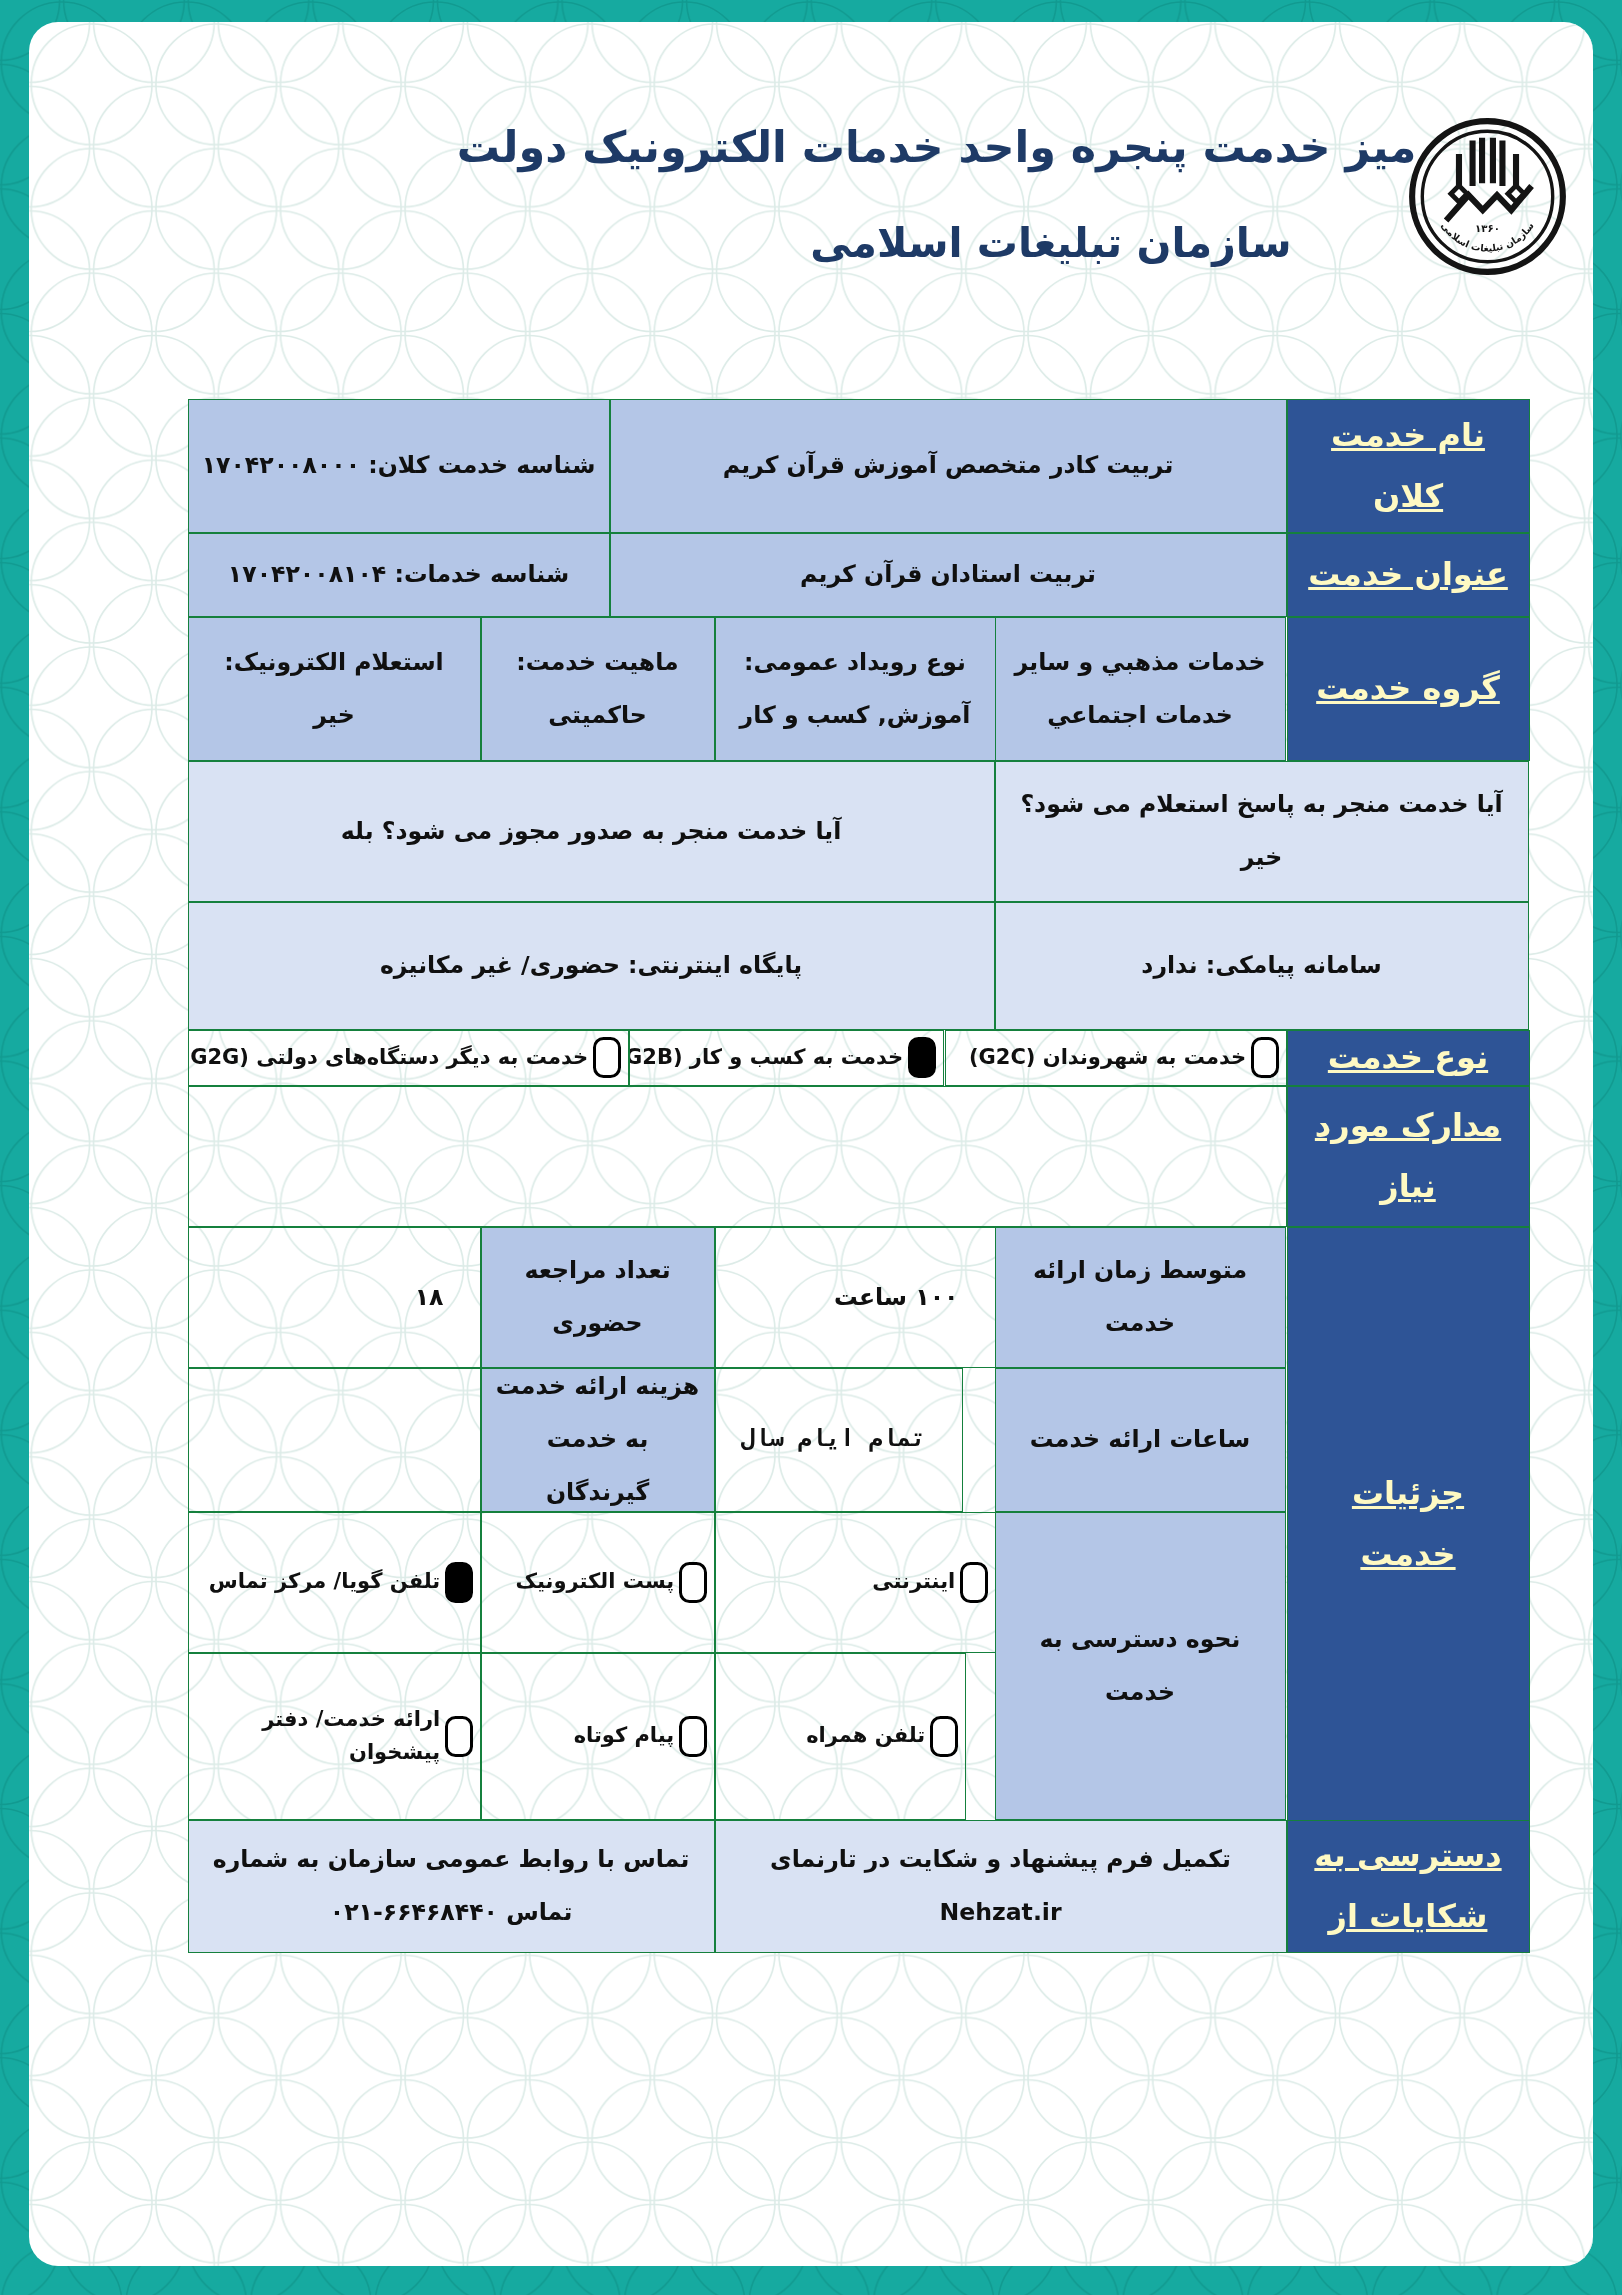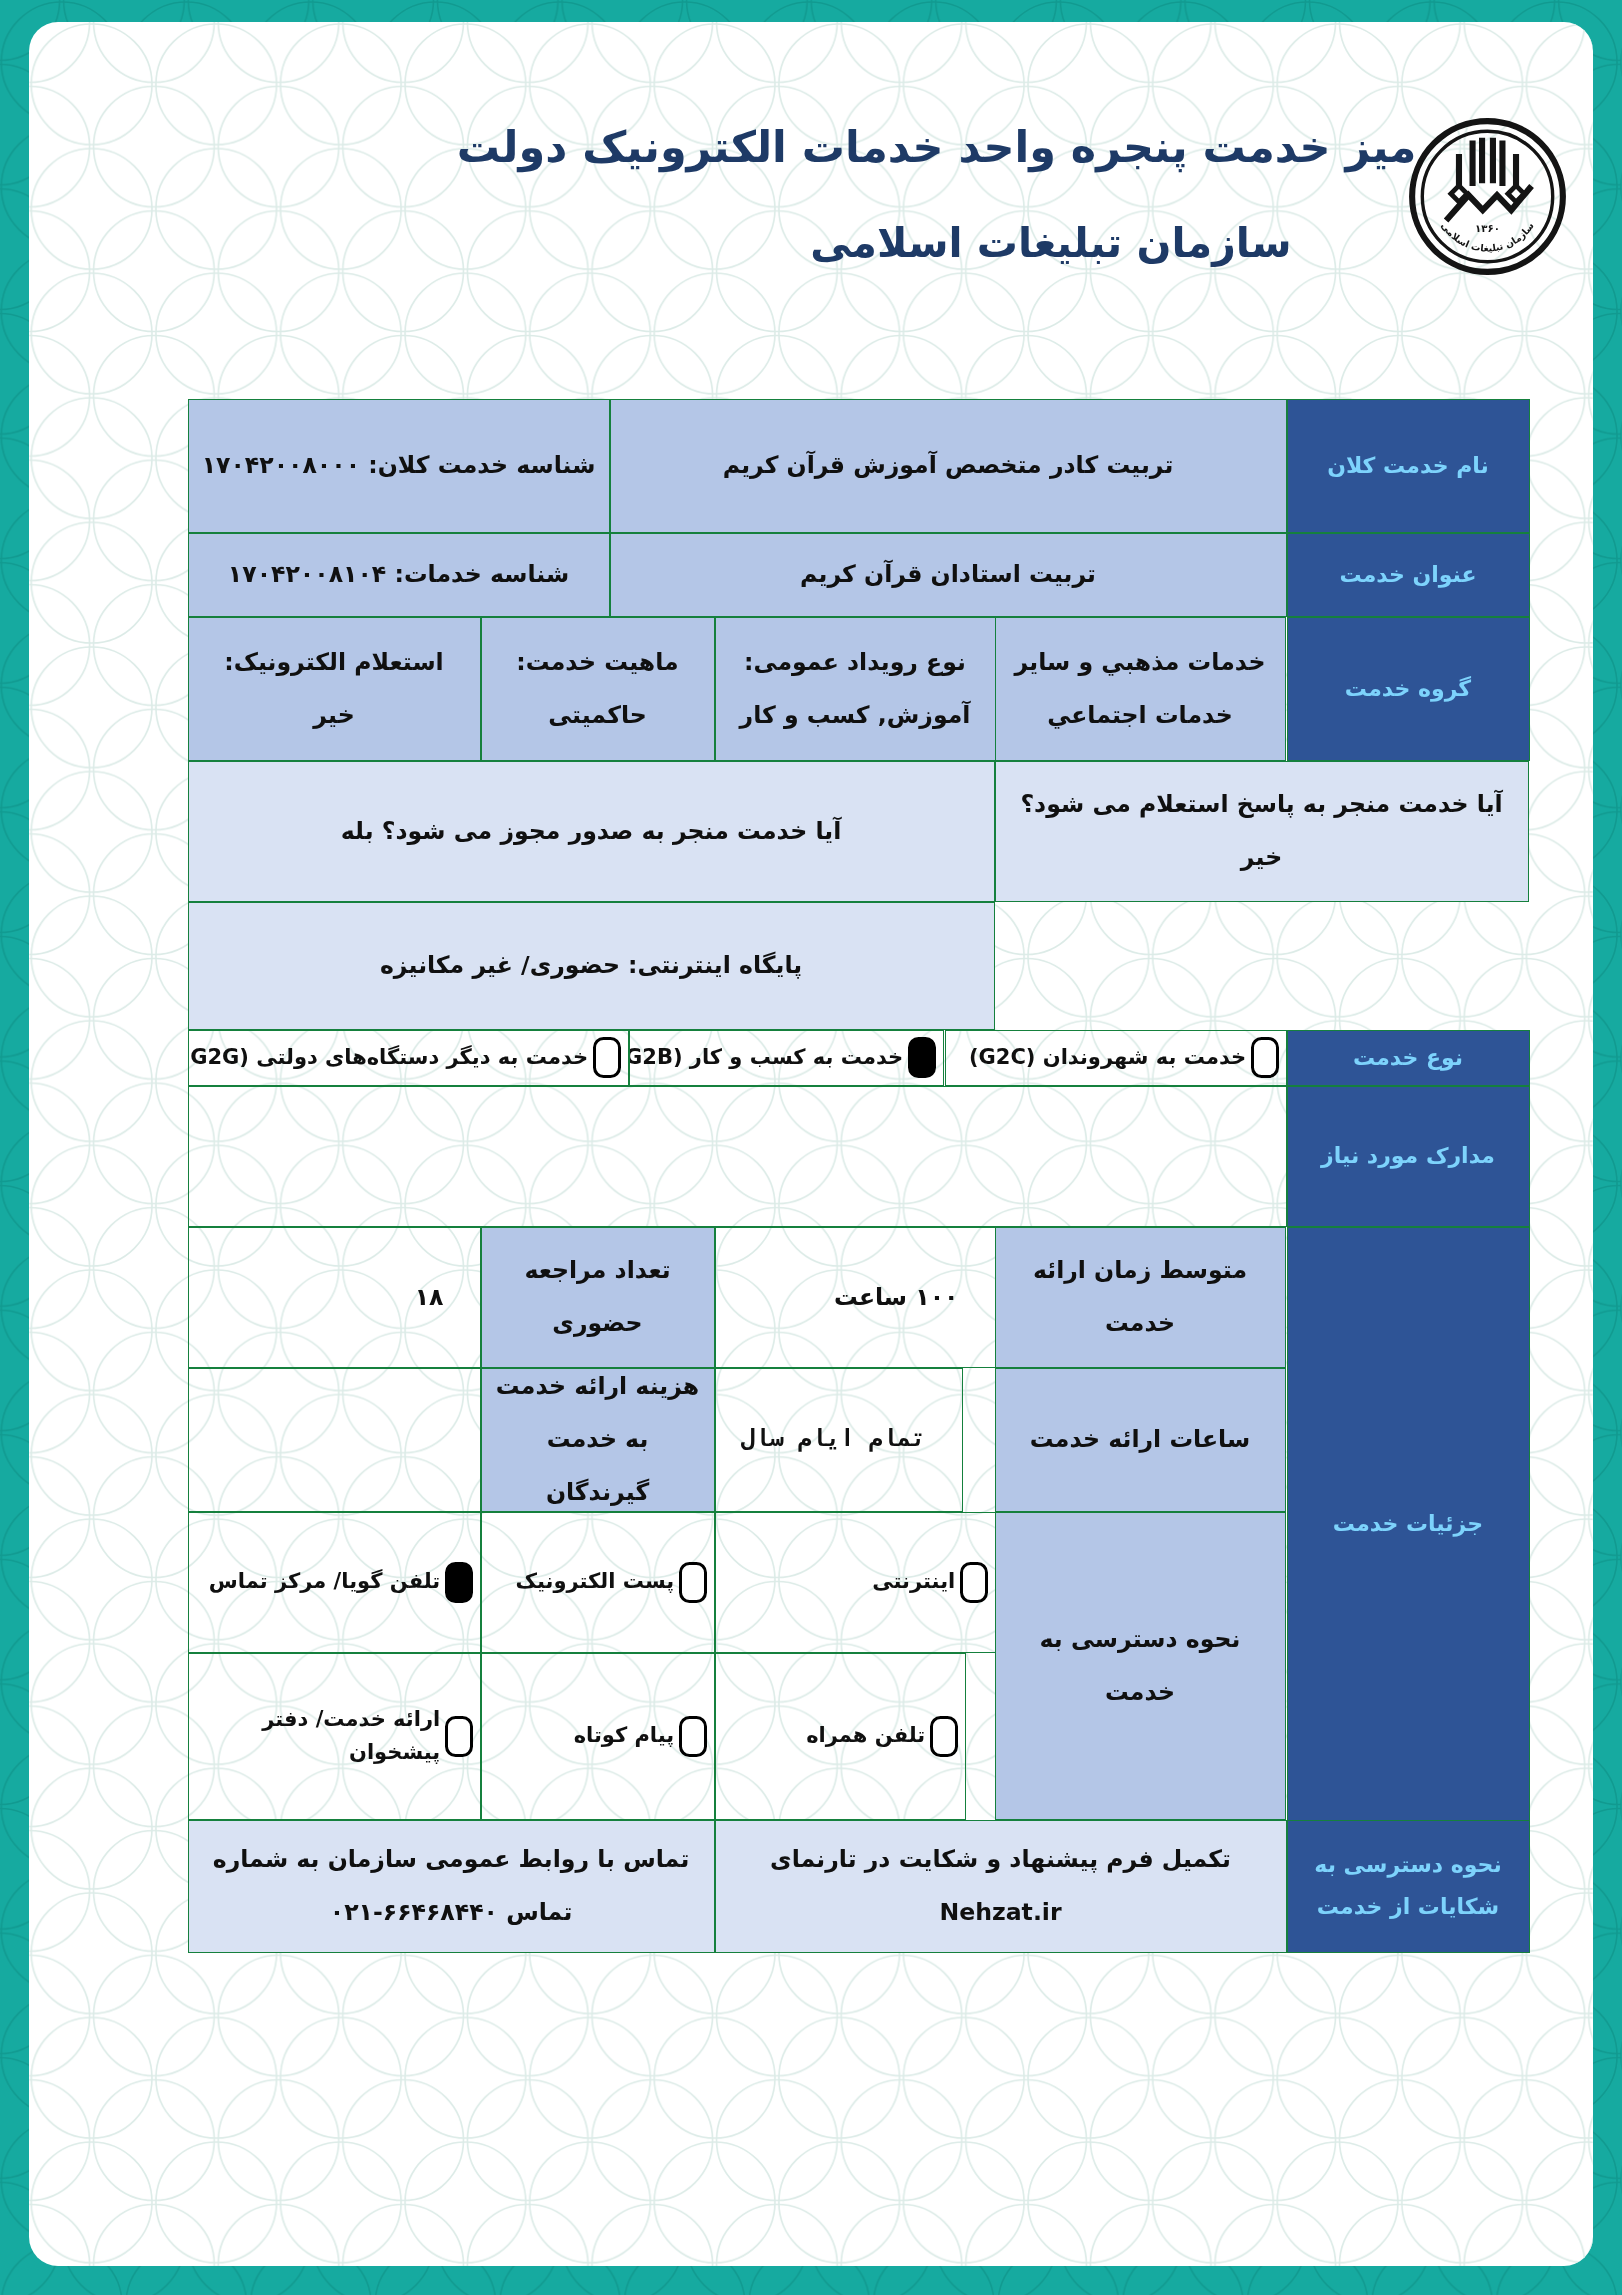--- a/index.html
+++ b/index.html
@@ -41,21 +41,21 @@
     position:absolute;
     box-sizing:border-box;
     border:1px solid #15803d;
     display:flex;align-items:center;justify-content:center;
     direction:rtl;text-align:center;
     font-weight:bold;color:#101010;
     font-size:23.6px;line-height:2.25;
     padding:3.9px 11.8px;
     overflow:hidden;
   }
-  .hdr{background:#2e5496;color:#7dd3fc;font-size:22px;line-height:1.9;}
+  .hdr{background:#2e5496;color:#fef9c3;font-size:32px;line-height:1.9;text-decoration:underline;}
   .lb{background:#b4c6e7;}
   .pb{background:#d9e2f3;}
   .tp{background:transparent;}
   .val{justify-content:flex-start;padding-right:36px;}
   .cbcell{justify-content:flex-start;padding-right:6.6px;font-size:21px;line-height:1.6;text-align:right;}
   .nowrap{white-space:nowrap;}
   .cb{
     flex:none;
     width:27.5px;height:41px;
     box-sizing:border-box;
@@ -139,20 +139,21 @@
 
       <div class="cell hdr" style="left:1099px;top:218px;width:243px;height:144px;">گروه خدمت</div>
       <div class="cell lb" style="left:807px;top:218px;width:291px;height:144px;">خدمات مذهبي و ساير خدمات اجتماعي</div>
       <div class="cell lb" style="left:527px;top:218px;width:281px;height:144px;">نوع رویداد عمومی: آموزش, کسب و کار</div>
       <div class="cell lb" style="left:293px;top:218px;width:234px;height:144px;">ماهیت خدمت: حاکمیتی</div>
       <div class="cell lb" style="left:0;top:218px;width:293px;height:144px;">استعلام الکترونیک: خیر</div>
 
       <div class="cell pb" style="left:807px;top:362px;width:534px;height:141px;">آیا خدمت منجر به پاسخ استعلام می شود؟ خیر</div>
       <div class="cell pb" style="left:0;top:362px;width:807px;height:141px;">آیا خدمت منجر به صدور مجوز می شود؟ بله</div>
 
+      <div class="cell pb" style="left:807px;top:503px;width:534px;height:128px;">سامانه پیامکی: ندارد</div>
       <div class="cell pb" style="left:0;top:503px;width:807px;height:128px;">پایگاه اینترنتی: حضوری/ غیر مکانیزه</div>
 
       <div class="cell hdr" style="left:1099px;top:631px;width:243px;height:56px;">نوع خدمت</div>
       <div class="cell tp cbcell nowrap" style="left:757px;top:631px;width:342px;height:56px;">
         <span class="cb" data-checked="false"></span>
         <span>خدمت به شهروندان (G2C)</span>
       </div>
       <div class="cell tp cbcell nowrap" style="left:441px;top:631px;width:315px;height:56px;">
         <span class="cb" data-checked="true"></span>
         <span>خدمت به کسب و کار (G2B)</span>

